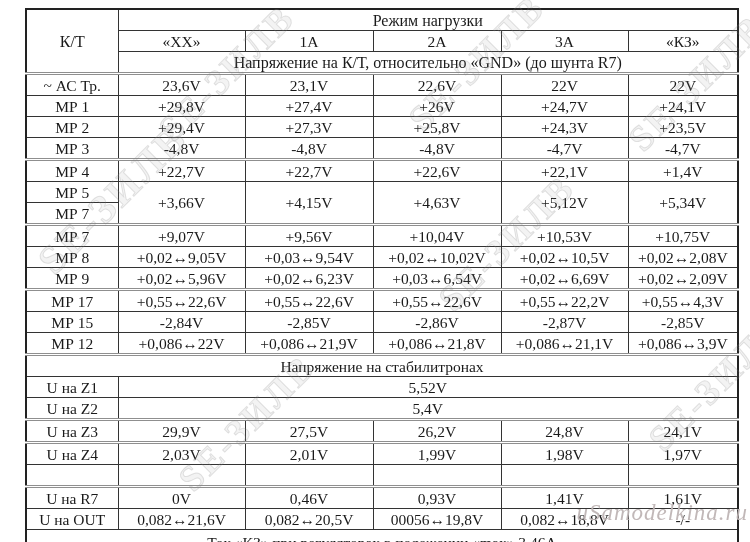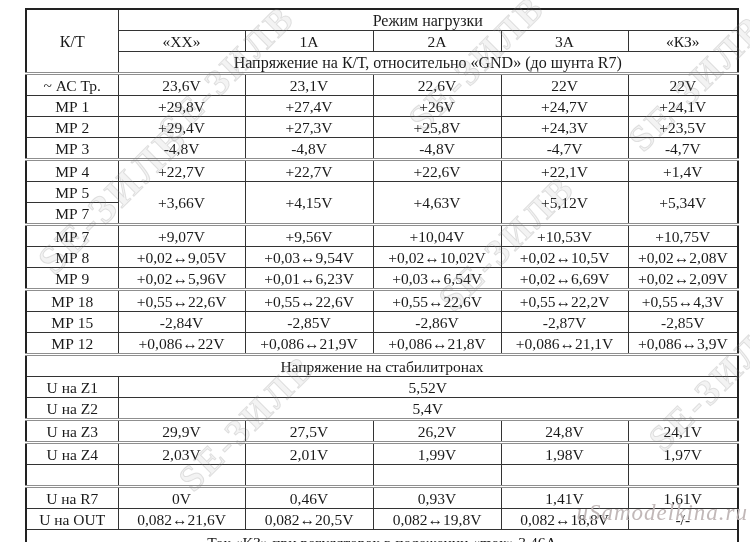--- a/index.html
+++ b/index.html
@@ -132,27 +132,27 @@
           <td>МР 8</td>
           <td>+0,02↔9,05V</td>
           <td>+0,03↔9,54V</td>
           <td>+0,02↔10,02V</td>
           <td>+0,02↔10,5V</td>
           <td>+0,02↔2,08V</td>
         </tr>
         <tr>
           <td>МР 9</td>
           <td>+0,02↔5,96V</td>
-          <td>+0,01↔6,23V</td>
+          <td>+0,02↔6,23V</td>
           <td>+0,03↔6,54V</td>
           <td>+0,02↔6,69V</td>
           <td>+0,02↔2,09V</td>
         </tr>
         <tr class="seam">
-          <td>МР 18</td>
+          <td>МР 17</td>
           <td>+0,55↔22,6V</td>
           <td>+0,55↔22,6V</td>
           <td>+0,55↔22,6V</td>
           <td>+0,55↔22,2V</td>
           <td>+0,55↔4,3V</td>
         </tr>
         <tr>
           <td>МР 15</td>
           <td>-2,84V</td>
           <td>-2,85V</td>
@@ -208,21 +208,21 @@
           <td>0V</td>
           <td>0,46V</td>
           <td>0,93V</td>
           <td>1,41V</td>
           <td>1,61V</td>
         </tr>
         <tr>
           <td>U на OUT</td>
           <td>0,082↔21,6V</td>
           <td>0,082↔20,5V</td>
-          <td>0,082↔19,8V</td>
+          <td>00056↔19,8V</td>
           <td>0,082↔18,8V</td>
           <td>-/-</td>
         </tr>
         <tr class="tall">
           <td colspan="6">Ток «КЗ» при регуляторах в положении «max» 3,46А</td>
         </tr>
       </tbody>
   </table>
 </div>
 

